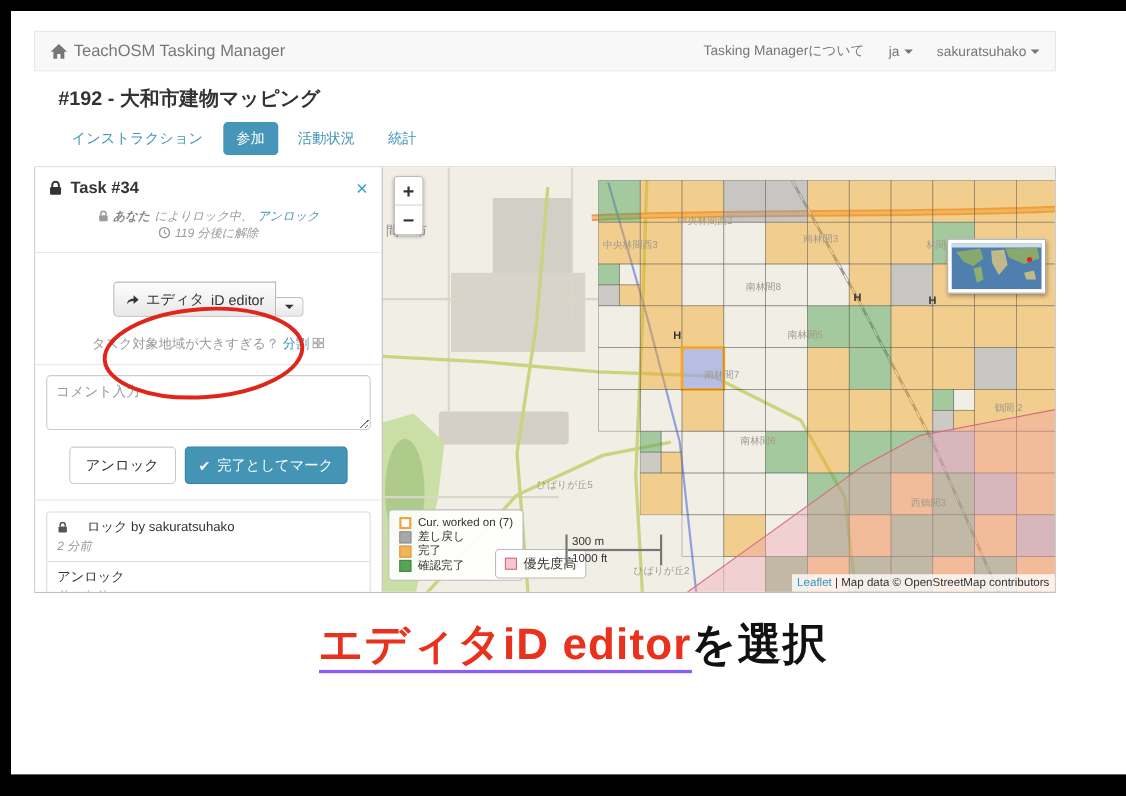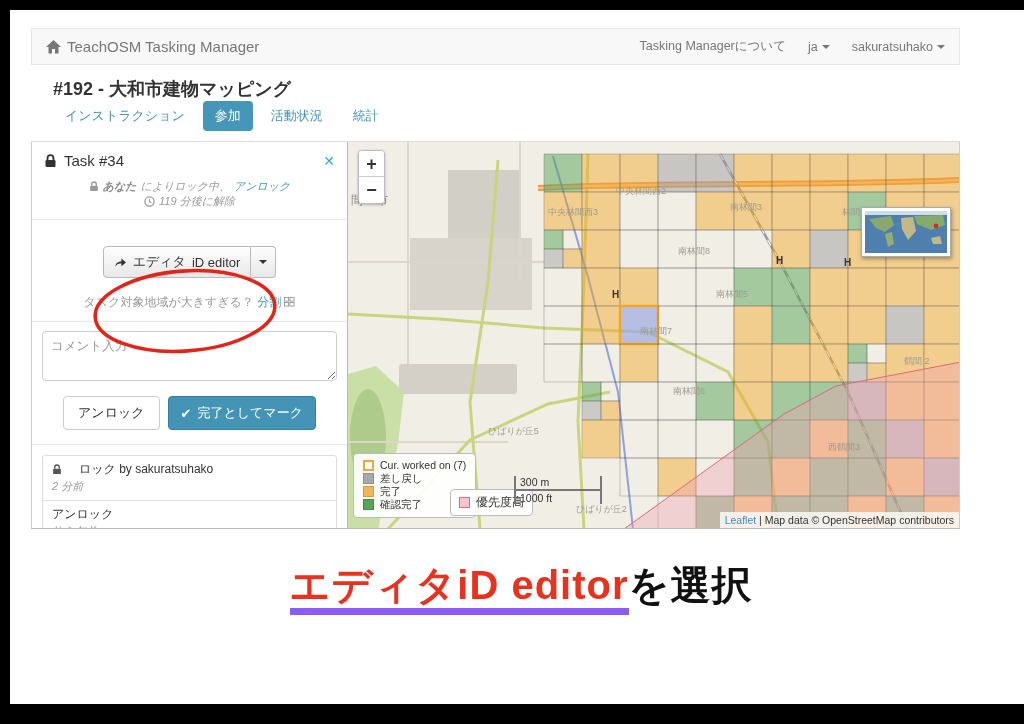--- a/index.html
+++ b/index.html
@@ -7,41 +7,41 @@
   .slide { position:absolute; left:10px; top:10px; width:1022px; height:694px; background:#fff; }
 
   
   .app { position:absolute; left:21px; top:18px; width:929px; }
   .navbar { height:37px; background:#f8f8f8; border:1px solid #e7e7e7; display:flex; align-items:center; justify-content:space-between; padding:0 14px; }
   .brand { display:flex; align-items:center; gap:6px; color:#777; font-size:15px; }
   .nav-right { display:flex; align-items:center; gap:22px; font-size:12.5px; color:#777; }
   .nav-right a { color:#777; text-decoration:none; cursor:pointer; display:flex; align-items:center; gap:4px; }
   .caret { width:0; height:0; border-left:4px solid transparent; border-right:4px solid transparent; border-top:4px solid #777; display:inline-block; }
   .project-header { background:#fff; border-bottom:1px solid #ddd; padding:12px 22px 10px; }
-  .project-header h1 { font-size:18px; font-weight:bold; color:#333; }
+  .project-header h1 { font-size:18px; font-weight:bold; color:#333; margin-bottom:10px; }
   .tabs { display:flex; align-items:center; gap:6px; }
   .tab { font-size:13px; color:#4596b8; text-decoration:none; padding:6px 12px; border-radius:4px; cursor:pointer; }
   .tab.active { background:#4596b8; color:#fff; }
 
   
   .content { position:relative; height:387px; border-left:1px solid #ccc; border-right:1px solid #ccc; border-bottom:1px solid #bbb; overflow:hidden; }
   .task-panel { position:absolute; left:0; top:0; bottom:0; width:316px; background:#fff; border-right:1px solid #bbb; z-index:20; font-size:12px; }
   .map-area { position:absolute; left:316px; right:0; top:0; bottom:0; background:#f1eee6; }
 
   
   .panel-head { display:flex; align-items:center; justify-content:space-between; padding:10px 12px 8px; }
-  .panel-title { display:flex; align-items:center; gap:7px; font-size:15px; font-weight:normal; color:#333; }
+  .panel-title { display:flex; align-items:center; gap:7px; font-size:15px; font-weight:bold; color:#333; }
   .close-x { color:#3ba6c9; font-size:14px; font-weight:bold; cursor:pointer; line-height:1; }
   .status-row { display:flex; align-items:center; justify-content:space-between; padding:2px 12px 10px; border-bottom:1px solid #e8e8e8; font-size:11px; font-style:italic; color:#999;flex-direction:column; }
   .status-left { display:flex; align-items:center; gap:4px; }
   .status-left b { color:#888; }
   .link { color:#4596b8; text-decoration:none; cursor:pointer; }
   .status-right { display:flex; align-items:center; gap:4px;justify-content:space-between; }
   .editor-zone { position:relative; padding:26px 0 6px; text-align:center; }
-  .btn-group { display:inline-flex; }
+  .btn-group { display:inline-flex;align-items:flex-end; }
   .btn { font-size:13px; color:#333; background:linear-gradient(#fdfdfd,#e8e8e8); border:1px solid #bbb; padding:6px 10px; cursor:pointer; display:inline-flex; align-items:center; gap:6px; }
   .btn-main { border-radius:4px 0 0 4px; }
   .btn-caret { border-radius:0 4px 4px 0; border-left:none; padding:6px 8px; }
   .ellipse-annot { position:absolute; left:58px; top:46px; width:190px; height:92px; pointer-events:none; z-index:5; }
   .split-row { text-align:center; font-size:12px; color:#999; padding:10px 0 10px; border-bottom:1px solid #e8e8e8; }
   .comment-zone { padding:9px 10px 4px; }
   .comment-zone textarea { width:100%; height:50px; border:1px solid #ccc; border-radius:4px; padding:6px 8px; font-size:12.5px; font-family:inherit; color:#444; resize:vertical; }
   .comment-zone textarea::placeholder { color:#999; }
   .action-row { display:flex; justify-content:center; gap:8px; padding:8px 10px 14px; border-bottom:1px solid #e8e8e8; }
   .btn-plain { font-size:13px; color:#333; background:#fff; border:1px solid #ccc; border-radius:4px; padding:7px 14px; cursor:pointer; }
@@ -67,21 +67,21 @@
   .sw-pri { width:11px; height:11px; background:#f6c6cf; border:1px solid #d96a7e; }
   .scale-ctl { position:absolute; left:166px; bottom:24px; border-left:2px solid #777; border-right:2px solid #777; z-index:10; }
   .scale-m { width:84px; font-size:10.5px; color:#333; padding:0 4px 1px; border-bottom:2px solid #777; }
   .scale-ft { width:84px; font-size:10.5px; color:#333; padding:1px 4px 0; }
   .attribution { position:absolute; right:0; bottom:0; background:rgba(255,255,255,.78); font-size:10.5px; color:#333; padding:2px 5px; z-index:10; white-space:nowrap; }
   .attribution a { color:#3b8fc4; text-decoration:none; }
   .minimap { position:absolute; left:829px; top:65px; width:90px; height:50px; background:#fff; border:1px solid #aaa; box-shadow:1px 2px 4px rgba(0,0,0,.35); padding:3px; z-index:30; }
 
   
   .caption { position:absolute; left:0; right:0; top:548px; text-align:center; font-size:40px; font-weight:bold; color:#111; letter-spacing:1px; }
-  .caption .red { color:#e8321e; border-bottom:7px solid #8b5cf6; padding-bottom:1px; }
+  .caption .red { color:#e8321e; border-bottom:3px solid #8b5cf6; padding-bottom:1px; }
 
   svg text.place { fill:#a09a8e; font-size:9px; font-family:"Liberation Sans",sans-serif; }
   svg text.place-big { fill:#8d8d8d; font-size:12px; letter-spacing:5px; font-family:"Liberation Sans",sans-serif; }
   svg text.hosp { fill:#333; font-size:10px; font-weight:bold; font-family:"Liberation Sans",sans-serif; }
 </style>
 </head>
 <body>
 
 <div class="slide">
   <div class="app">

